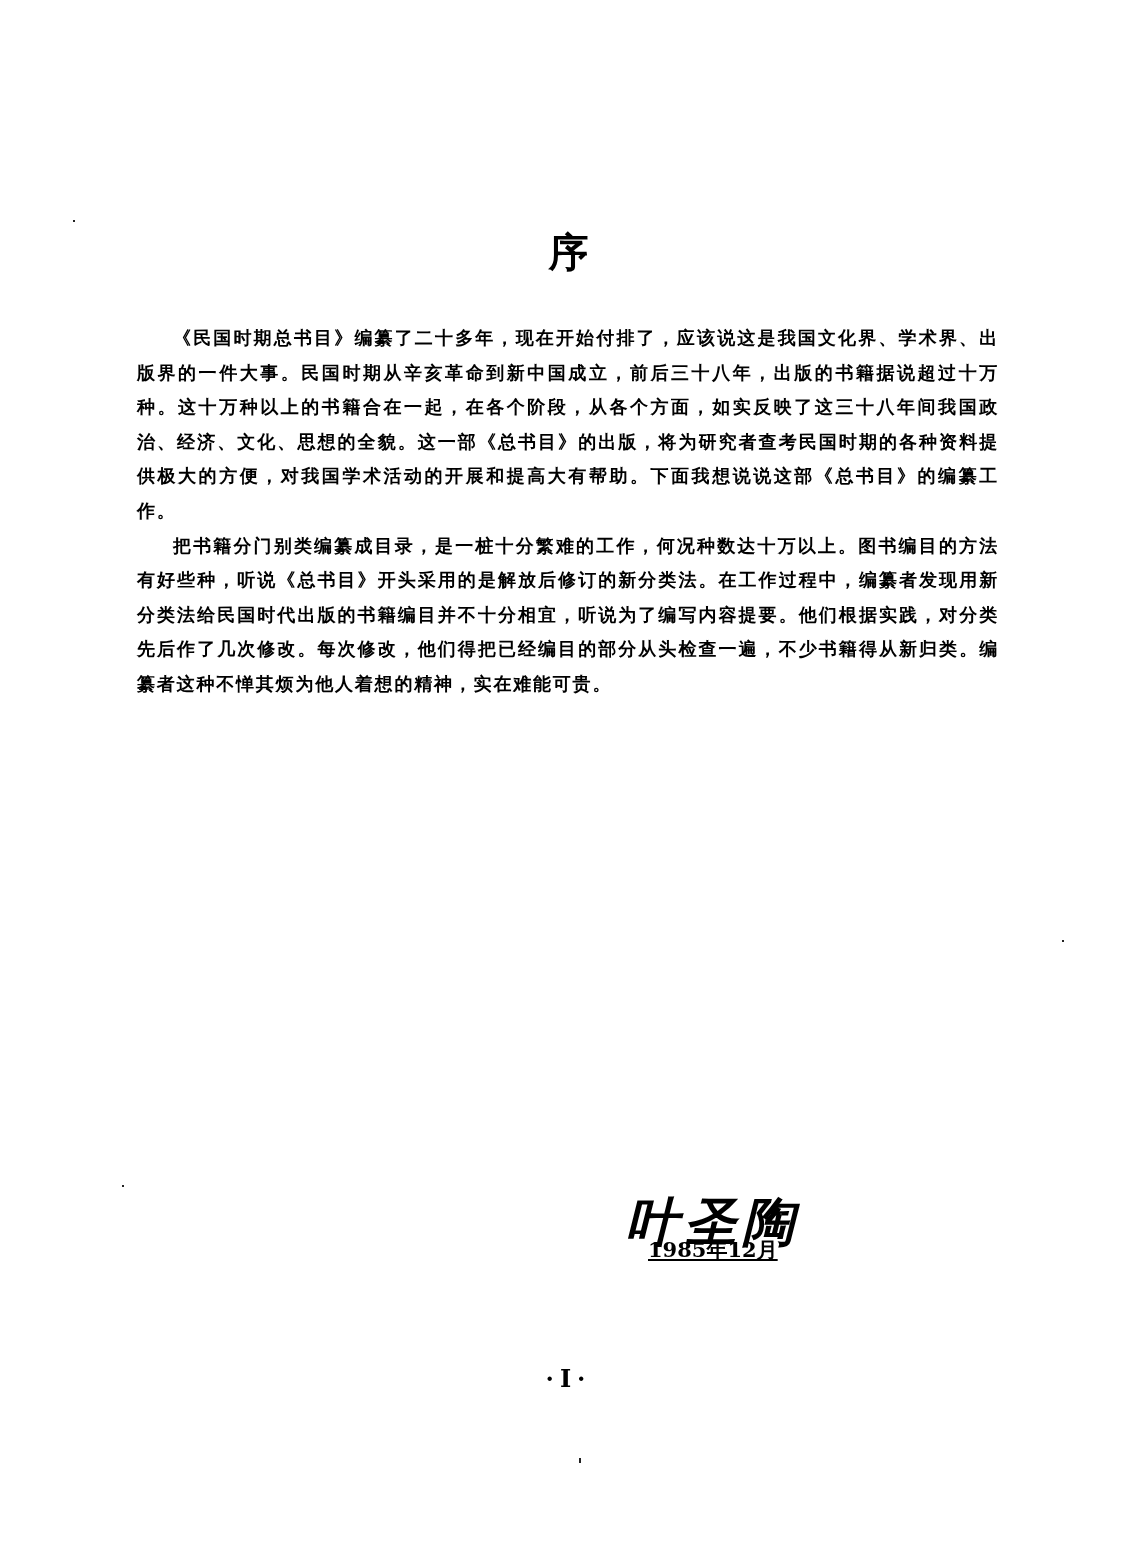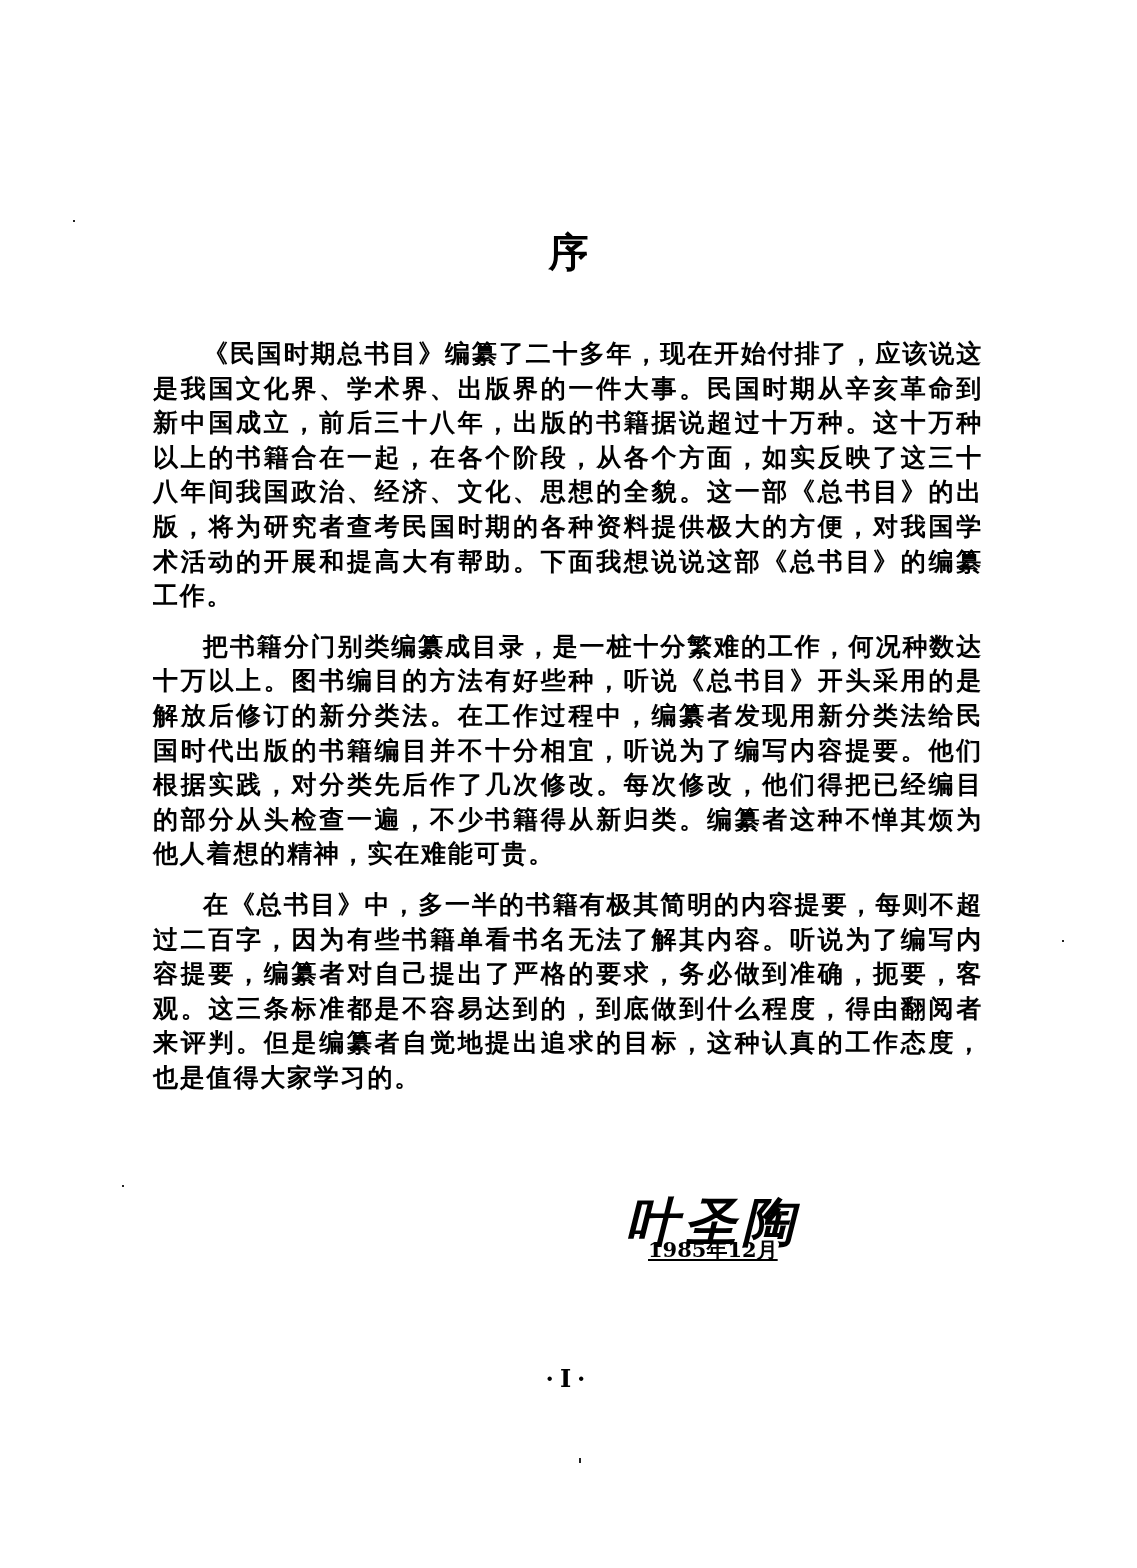--- a/index.html
+++ b/index.html
@@ -33,22 +33,22 @@
       line-height: 48px;
       letter-spacing: 0;
     }
     .body-text {
       position: absolute;
       left: 137px;
       top: 321px;
       width: 862px;
     }
     .para {
-      margin: 16px;
-      font-size: 25px;
+      margin: 0;
+      font-size: 18px;
       line-height: 34.6px;
       text-align: justify;
       text-indent: 2em;
       letter-spacing: 1.8px;
       font-weight: bold;
     }
     .signature {
       position: absolute;
       left: 626px;
       top: 1192px;
@@ -89,21 +89,20 @@
 </head>
 <body>
 
 <div class="page">
 
   <div class="title">序</div>
 
   <div class="body-text">
     <p class="para">《民国时期总书目》编纂了二十多年，现在开始付排了，应该说这是我国文化界、学术界、出版界的一件大事。民国时期从辛亥革命到新中国成立，前后三十八年，出版的书籍据说超过十万种。这十万种以上的书籍合在一起，在各个阶段，从各个方面，如实反映了这三十八年间我国政治、经济、文化、思想的全貌。这一部《总书目》的出版，将为研究者查考民国时期的各种资料提供极大的方便，对我国学术活动的开展和提高大有帮助。下面我想说说这部《总书目》的编纂工作。</p>
     <p class="para">把书籍分门别类编纂成目录，是一桩十分繁难的工作，何况种数达十万以上。图书编目的方法有好些种，听说《总书目》开头采用的是解放后修订的新分类法。在工作过程中，编纂者发现用新分类法给民国时代出版的书籍编目并不十分相宜，听说为了编写内容提要。他们根据实践，对分类先后作了几次修改。每次修改，他们得把已经编目的部分从头检查一遍，不少书籍得从新归类。编纂者这种不惮其烦为他人着想的精神，实在难能可贵。</p>
-    <p class="para">在《总书目》中，多一半的书籍有极其简明的内容提要，每则不超过二百字，因为有些书籍单看书名无法了解其内容。听说为了编写内容提要，编纂者对自己提出了严格的要求，务必做到准确，扼要，客观。这三条标准都是不容易达到的，到底做到什么程度，得由翻阅者来评判。但是编纂者自觉地提出追求的目标，这种认真的工作态度，也是值得大家学习的。</p>
   </div>
 
   <div class="signature">叶圣陶</div>
 
   <div class="date">1985年12月</div>
 
   <div class="page-number">·I·</div>
 
   <div class="speck" style="left:73px; top:220px;"></div>
   <div class="speck" style="left:122px; top:1185px;"></div>

